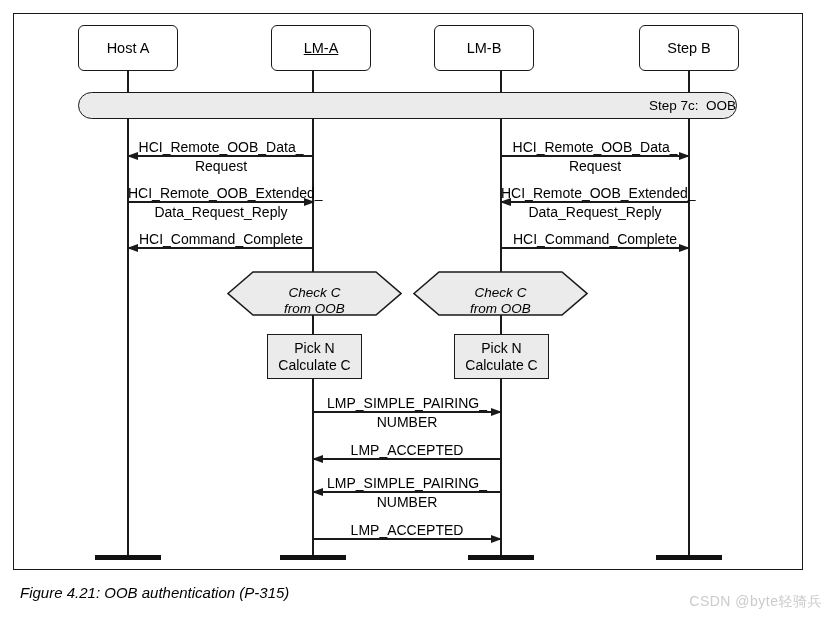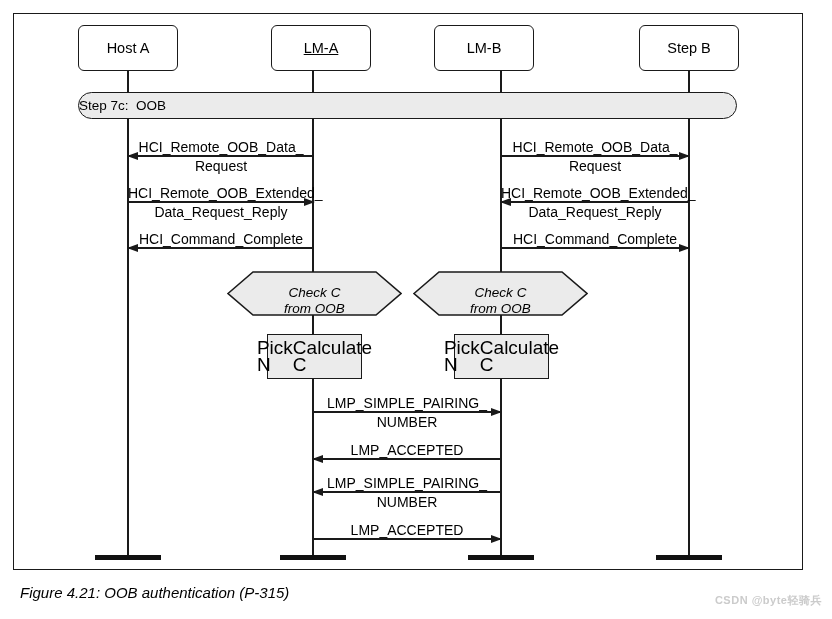--- a/index.html
+++ b/index.html
@@ -21,21 +21,21 @@
   .actor {
     width:100px; height:46px; top:25px; background:#fff;
     border:1.6px solid #1a1a1a; border-radius:6px; box-sizing:border-box;
     display:flex; align-items:center; justify-content:center;
     font-size:14.5px;
   }
 
   .banner {
     left:78px; top:92px; width:659px; height:27px;
     background:#ebebeb; border:1.5px solid #1a1a1a; border-radius:15px;
-    box-sizing:border-box; display:flex; align-items:center; justify-content:flex-start;
+    box-sizing:border-box; display:flex; align-items:center; justify-content:flex-end;
     font-size:13.5px; white-space:pre;
   }
 
   .message { position:absolute; }
   .msg-label {
     font-size:14px; line-height:13px; height:13px; text-align:center;
     white-space:nowrap;
   }
   .msg-line { height:2px; background:#1a1a1a; position:relative; margin-top:1px; }
   .msg-label.below { margin-top:3px; }
@@ -54,29 +54,29 @@
   .hex svg { display:block; }
   .hex-text {
     position:absolute; left:0; top:0; right:0; bottom:0;
     display:flex; flex-direction:column; align-items:center; justify-content:center;
     font-size:13.5px; line-height:16.5px;
   }
 
   .pbox {
     width:95px; height:45px; top:334px;
     background:#ebebeb; border:1.6px solid #1a1a1a; box-sizing:border-box;
-    display:flex; flex-direction:row; align-items:center; justify-content:center;
-    font-size:19px; line-height:16.5px;
+    display:flex; flex-direction:column; align-items:center; justify-content:center;
+    font-size:14px; line-height:16.5px;
   }
 
   .caption {
     left:20px; top:584px; font-size:15px; font-style:italic;
   }
   .watermark {
-    right:10px; top:593px; font-size:11px; color:#cbcbcb; letter-spacing:0.5px;font-weight:bold;
+    right:10px; top:593px; font-size:14px; color:#cbcbcb; letter-spacing:0.5px;
   }
 </style>
 </head>
 <body>
 
 <div class="abs frame"></div>
 
 <div class="abs lifeline" style="left:127px;"></div>
 <div class="abs lifeline" style="left:312px;"></div>
 <div class="abs lifeline" style="left:500px;"></div>

